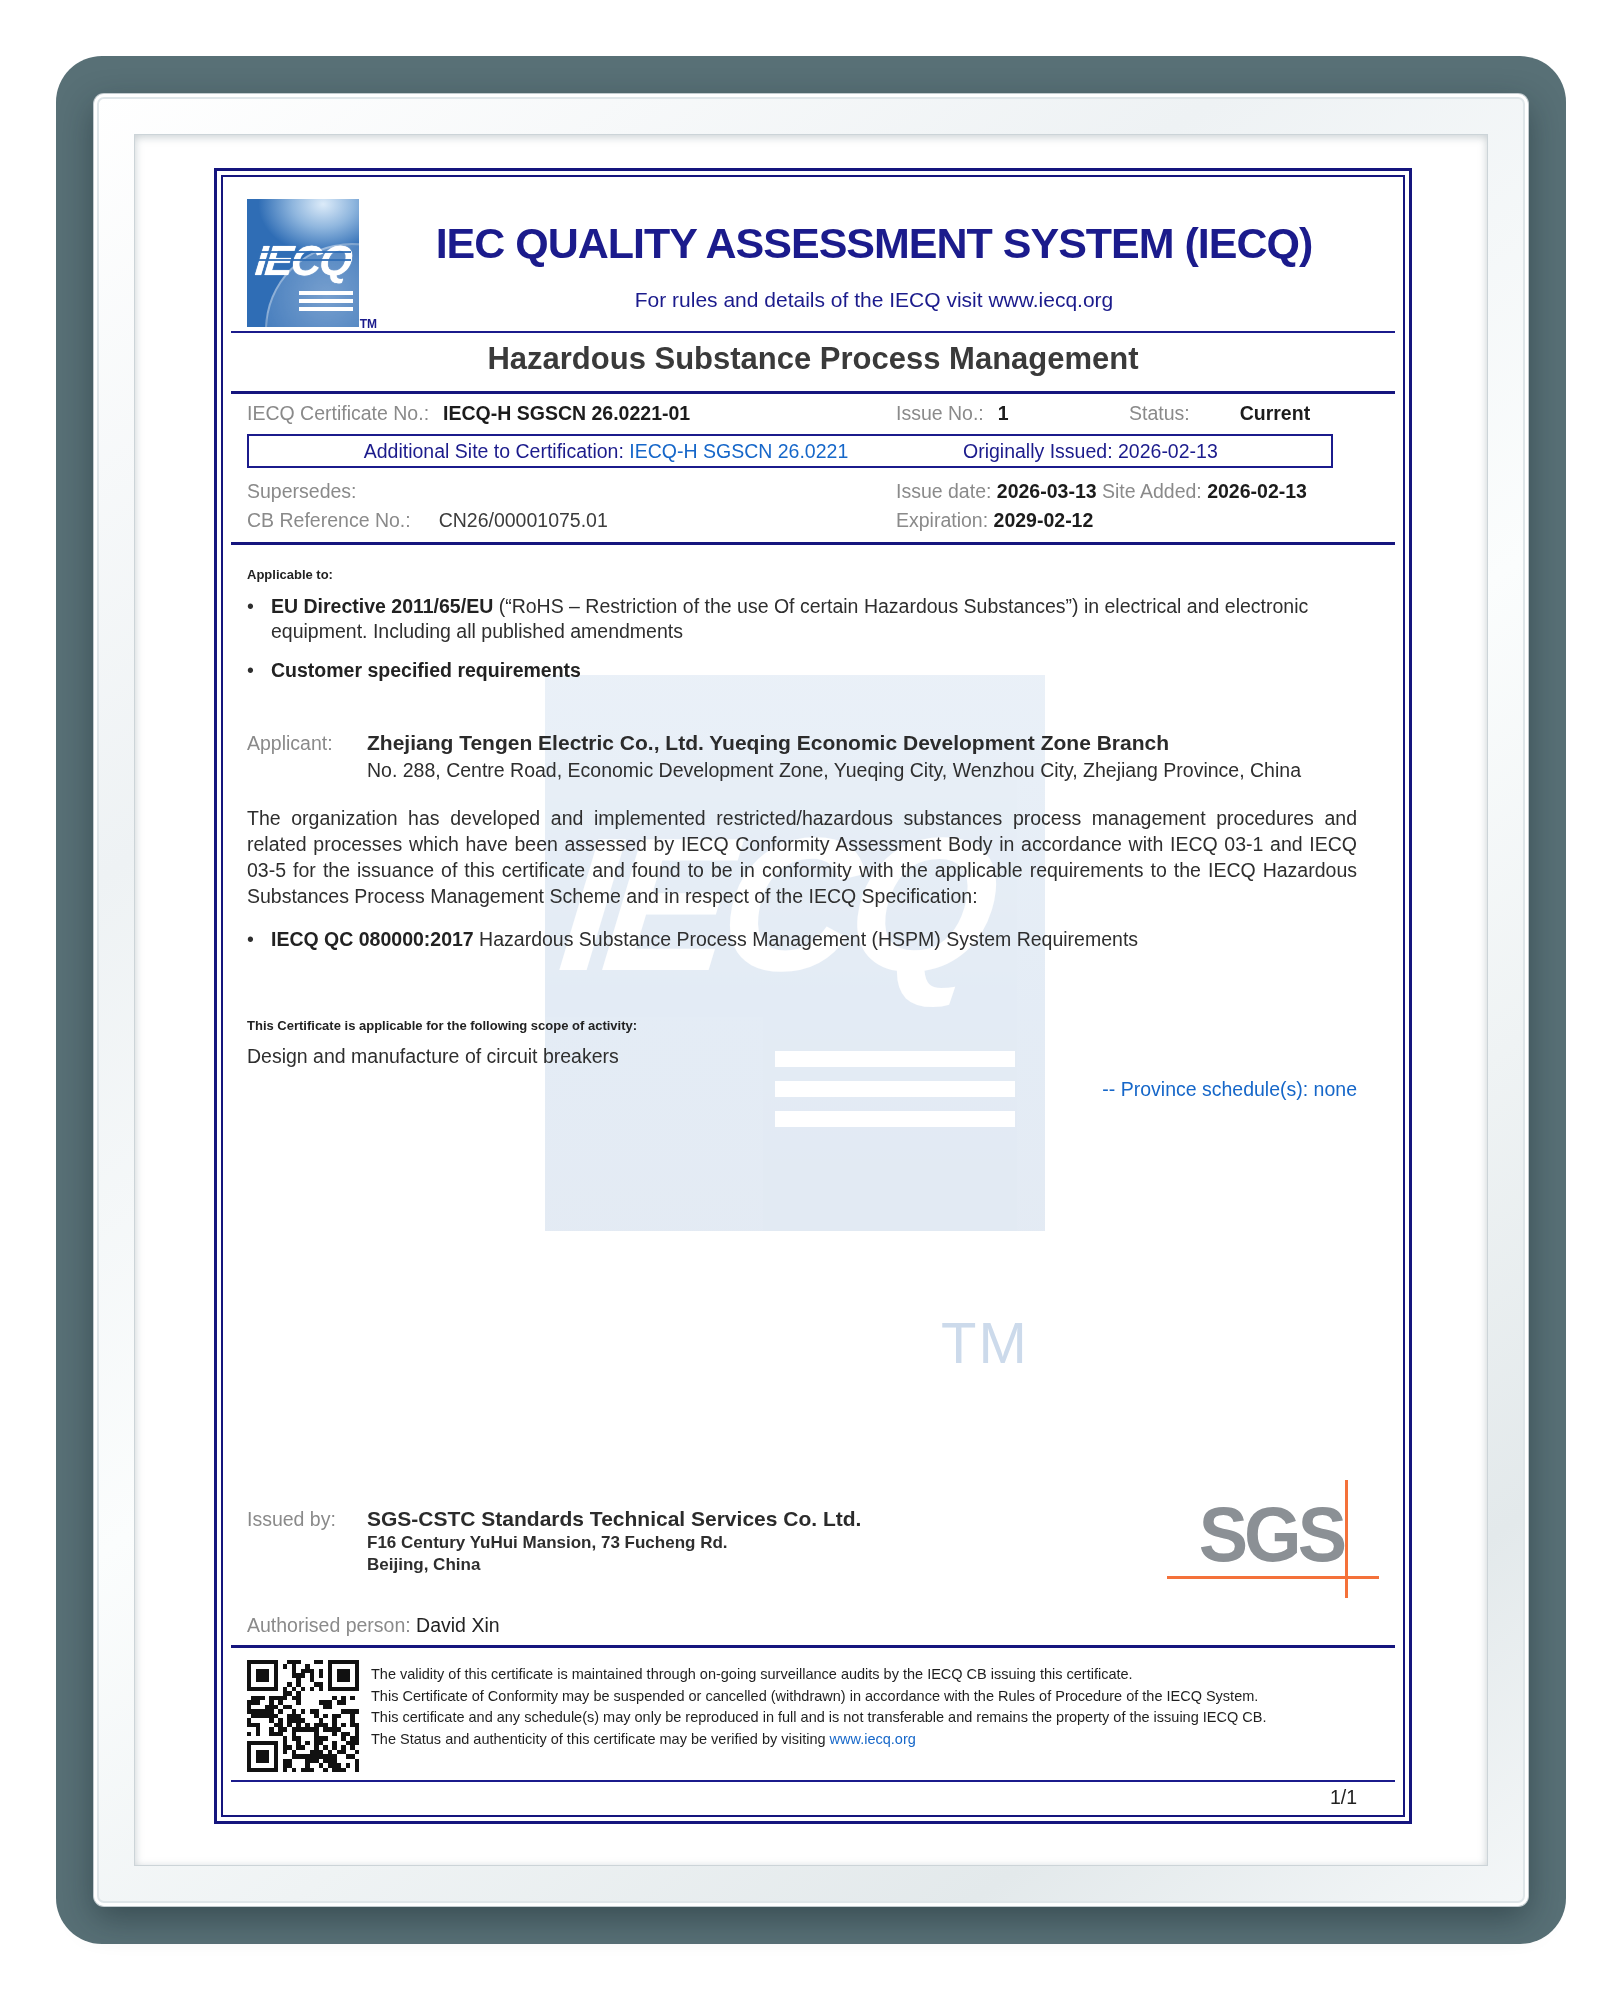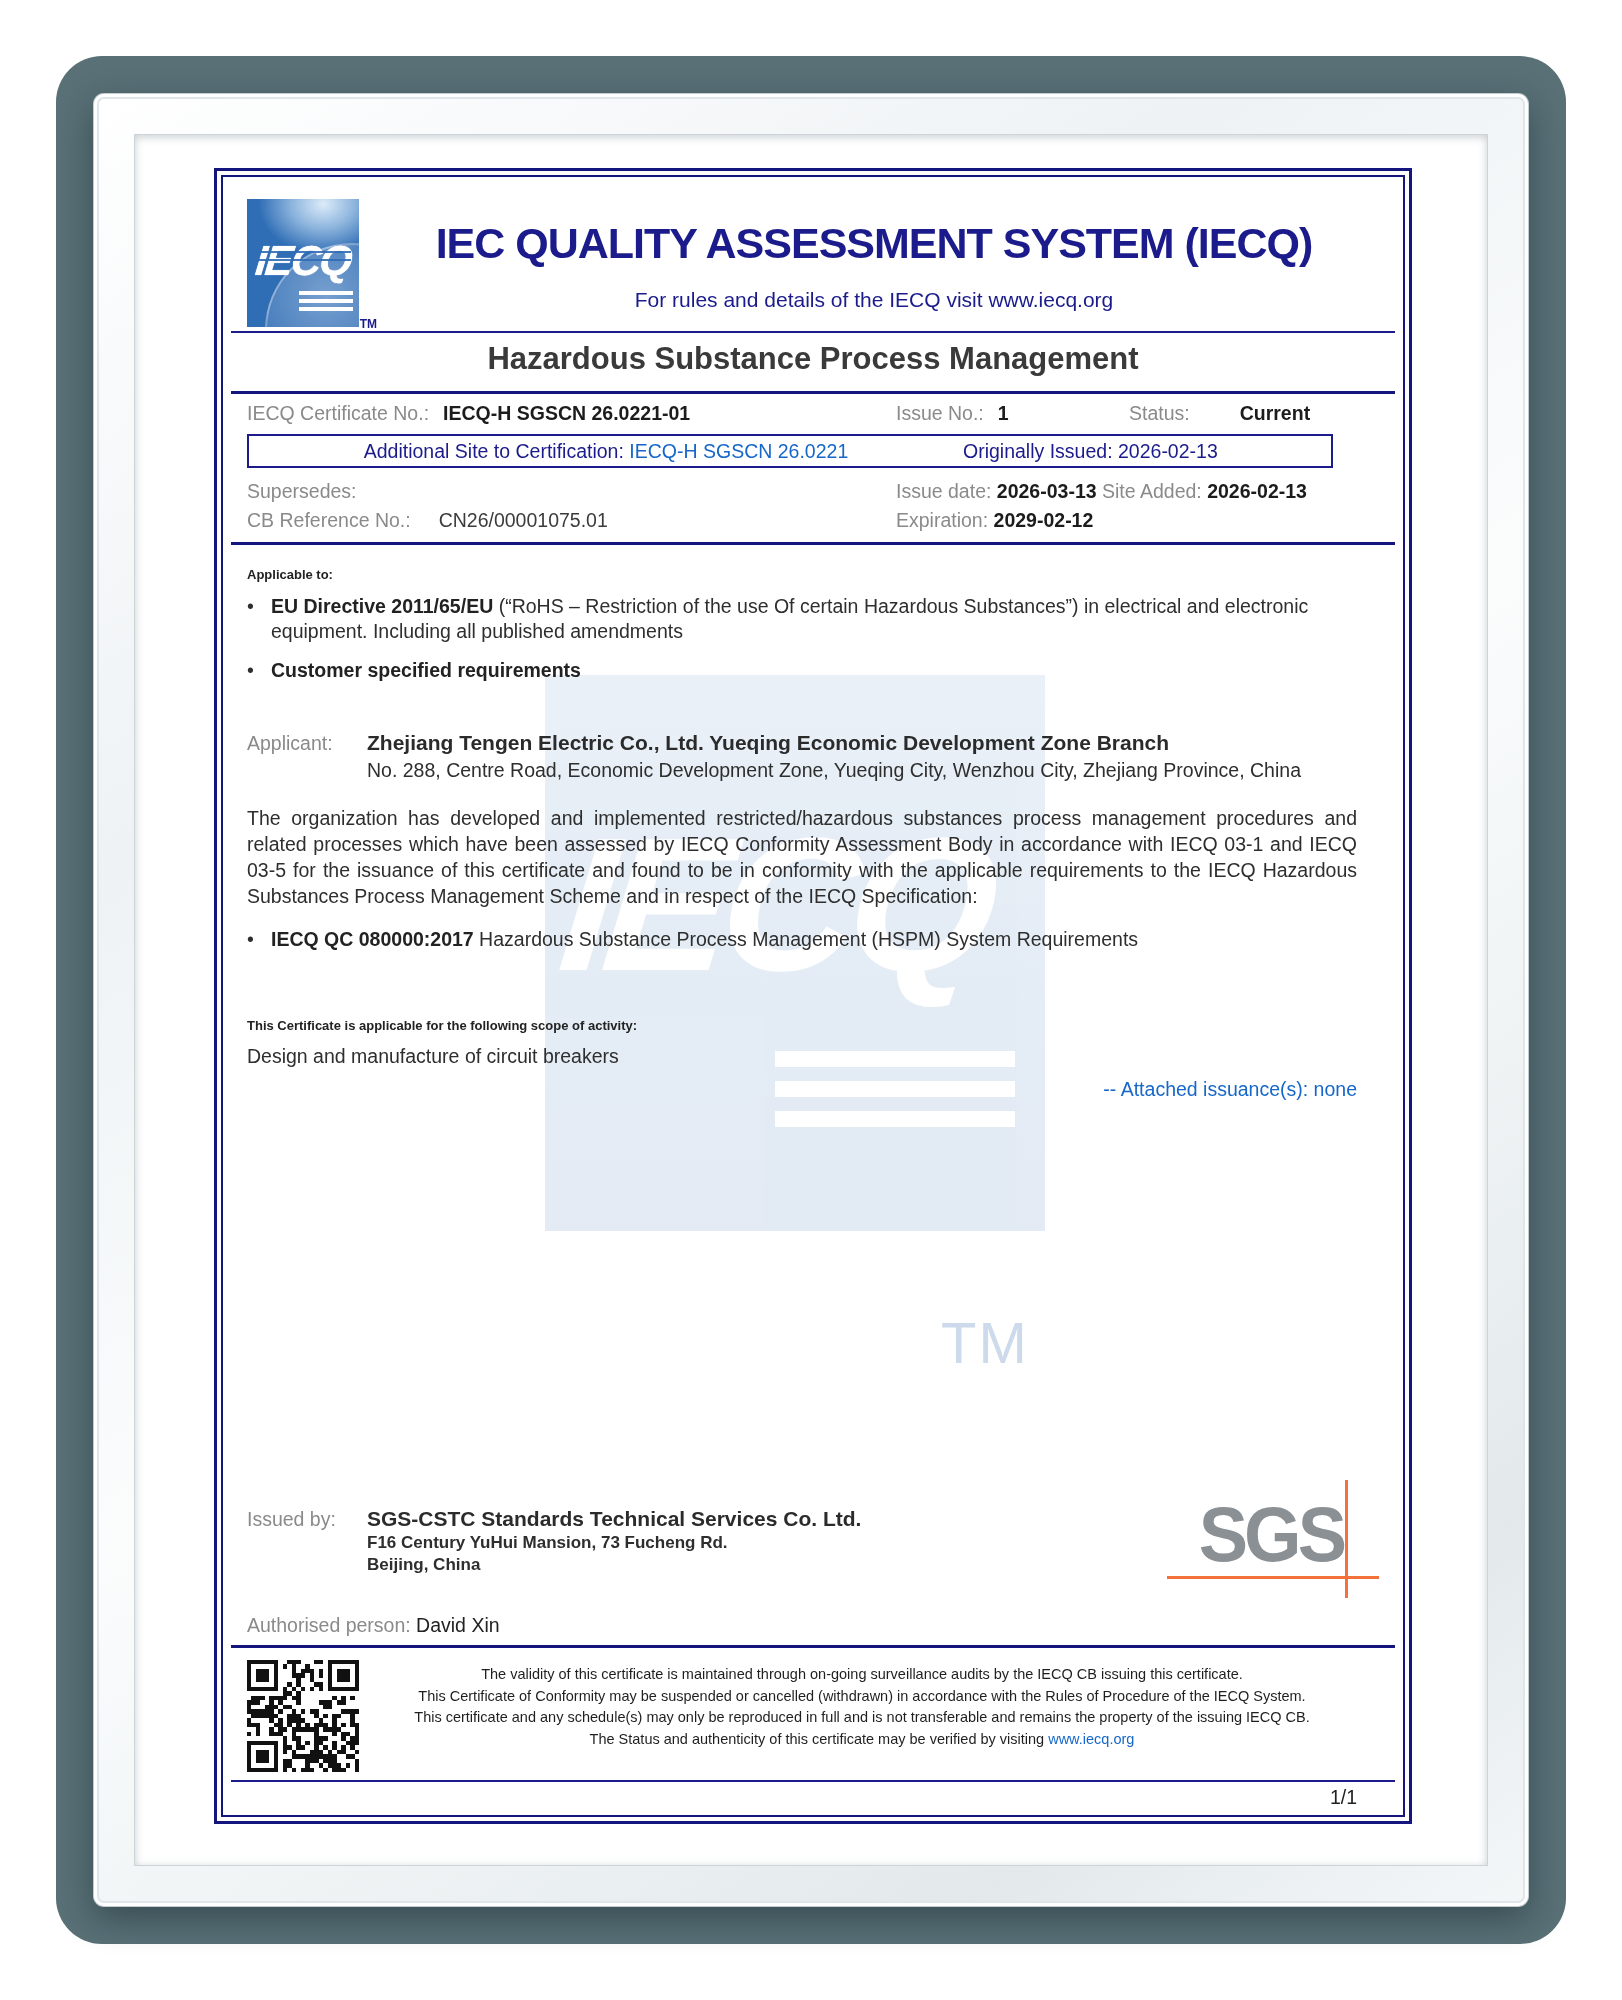--- a/index.html
+++ b/index.html
@@ -102,21 +102,21 @@
   .sgs-text{position:absolute;right:32px;top:4px;font-size:74px;font-weight:bold;color:#8b9095;
     letter-spacing:-4px;transform:scaleY(1.05);}
   .sgs-vline{position:absolute;right:27px;top:-8px;width:3px;height:118px;background:#f4713a;}
   .sgs-hline{position:absolute;left:2px;right:-4px;top:88px;height:3px;background:#f4713a;}
 
   .auth-row{margin-top:38px;font-size:19.5px;flex:none;z-index:1;}
 
   
   .footer-row{display:flex;margin:12px 46px 0 24px;flex:none;z-index:1;}
   .qr{width:112px;height:112px;flex:none;}
-  .fineprint{flex:1;padding:4px 4px 0 12px;text-align:center;font-size:14.5px;line-height:21.5px;color:#1f1f1f;}
+  .fineprint{flex:1;padding:4px 4px 0 12px;text-align:left;font-size:14.5px;line-height:21.5px;color:#1f1f1f;}
   .pageno{margin:4px 46px 6px 0;text-align:right;font-size:19.5px;color:#222;flex:none;z-index:1;}
 </style>
 </head>
 <body>
 
 <div class="scene">
   <div class="mat"></div>
   <div class="frame">
     <div class="paper"></div>
   </div>
@@ -205,21 +205,21 @@
 
       <div class="statement pad">The organization has developed and implemented restricted/hazardous substances process management procedures and related processes which have been assessed by IECQ Conformity Assessment Body in accordance with IECQ 03-1 and IECQ 03-5 for the issuance of this certificate and found to be in conformity with the applicable requirements to the IECQ Hazardous Substances Process Management Scheme and in respect of the IECQ Specification:</div>
 
       <div class="bullet pad spec">
         <span class="dot">•</span>
         <span class="btxt"><span class="b">IECQ QC 080000:2017</span><span> Hazardous Substance Process Management (HSPM) System Requirements</span></span>
       </div>
 
       <div class="sec-head pad scope-head">This Certificate is applicable for the following scope of activity:</div>
       <div class="scope-text pad">Design and manufacture of circuit breakers</div>
-      <div class="attached pad">-- Attached issuance(s): none</div>
+      <div class="attached pad">-- Province schedule(s): none</div>
 
       <div class="spacer"></div>
 
       <div class="issued-row pad">
         <span class="alab">Issued by:</span>
         <span>
           <div class="icompany">SGS-CSTC Standards Technical Services Co. Ltd.</div>
           <div class="iaddr">F16 Century YuHui Mansion, 73 Fucheng Rd.</div>
           <div class="iaddr">Beijing, China</div>
         </span>

